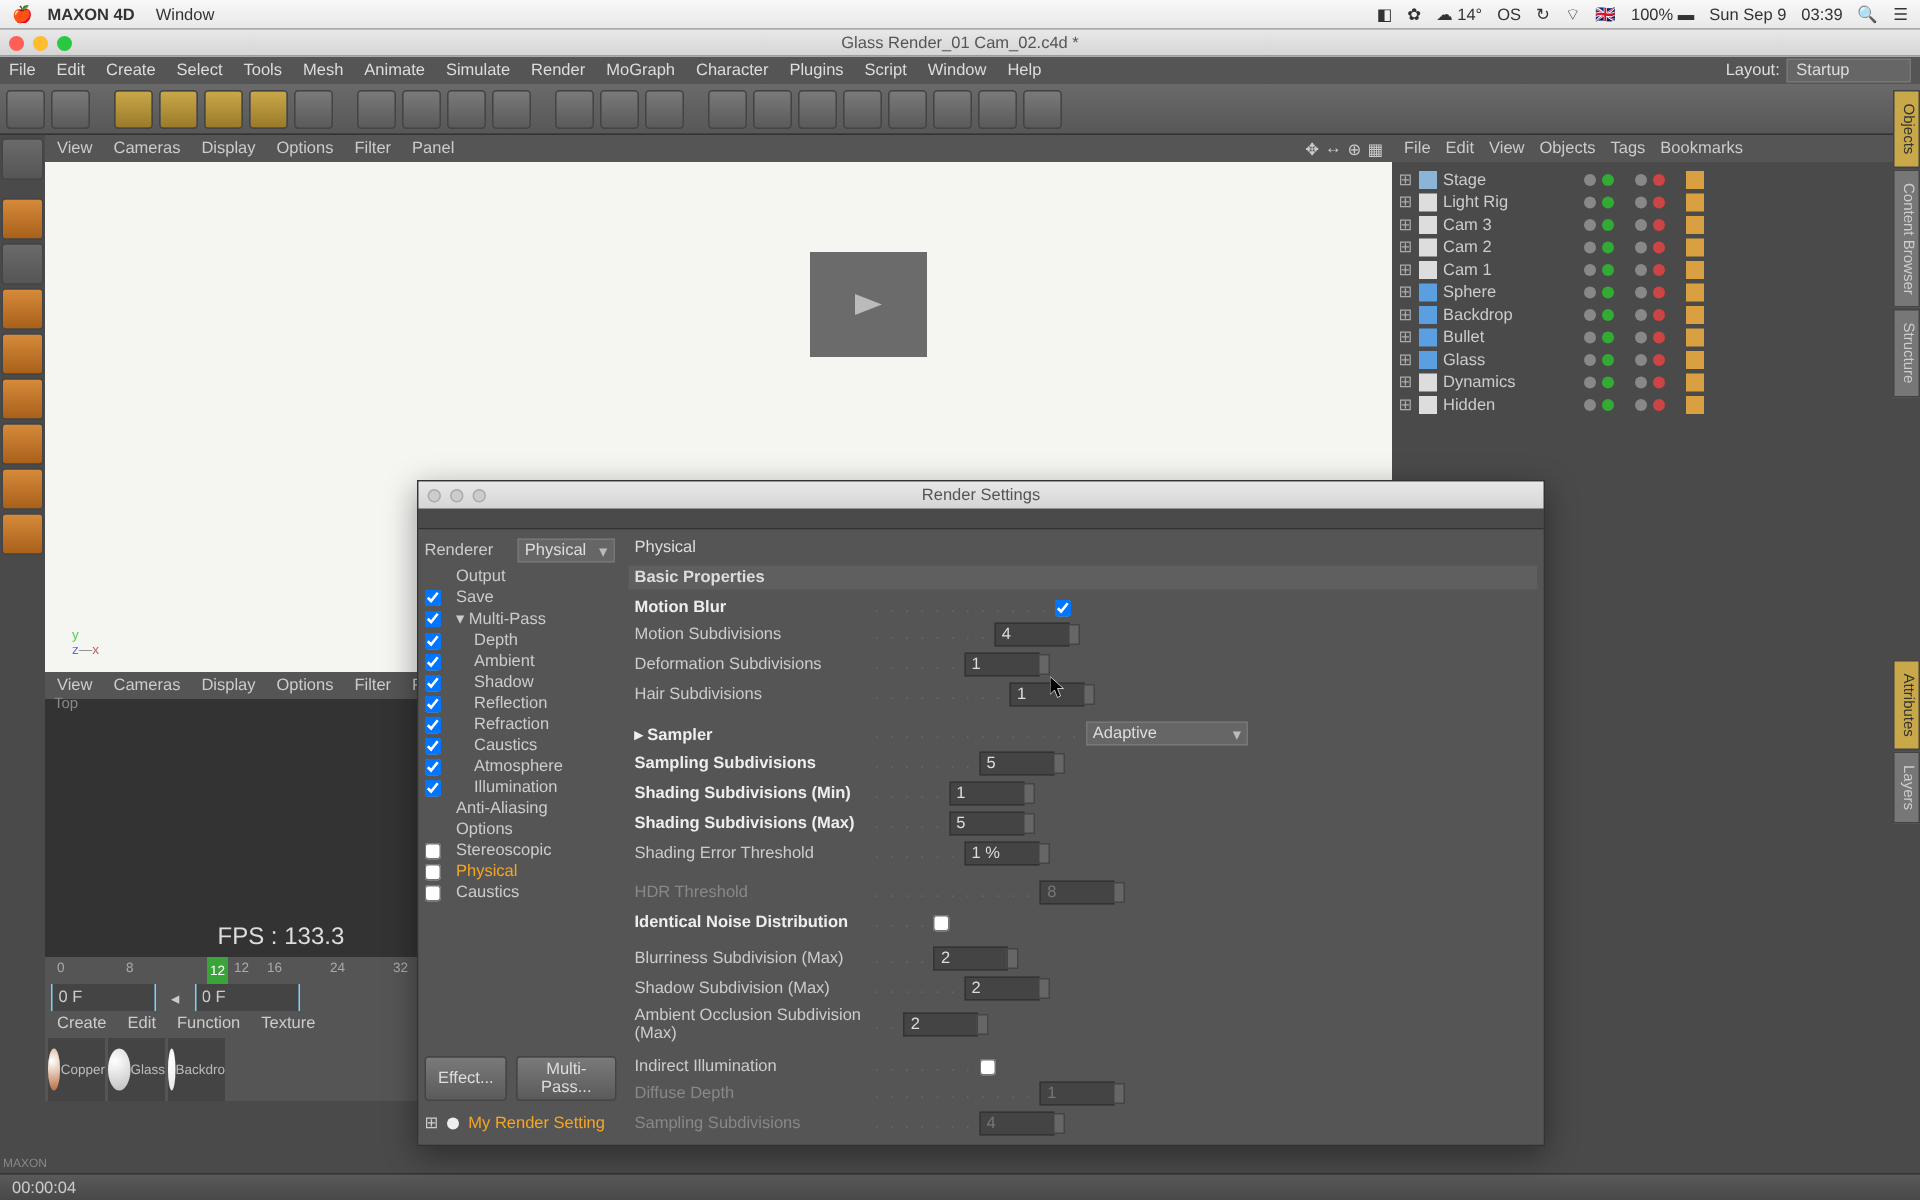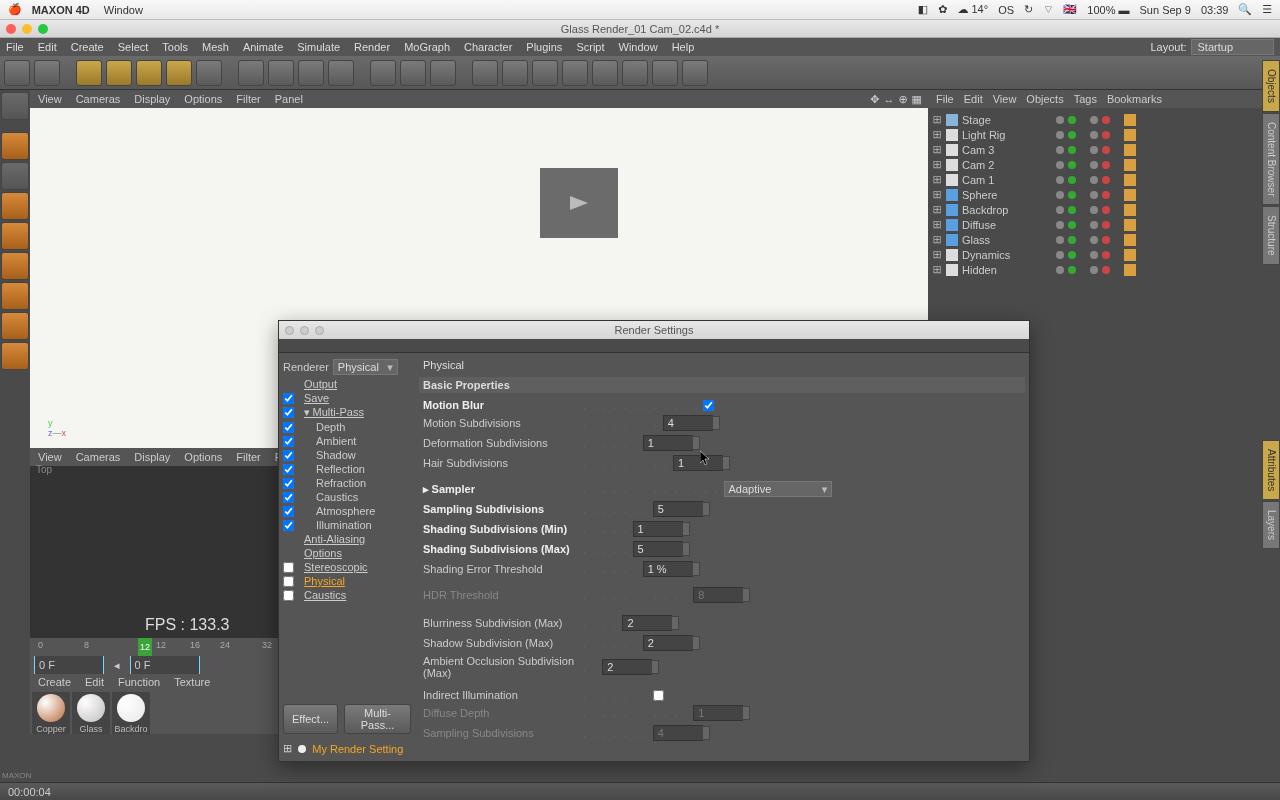--- a/index.html
+++ b/index.html
@@ -55,21 +55,21 @@
 .timeline { flex: 1; position: relative; background: #555; height: 18px; }
 .timeline .tick { position: absolute; top: 2px; color: #aaa; font-size: 9px; }
 .timeline .cursor { position: absolute; top: 0; height: 18px; width: 14px; background: #3aa43a; left: 108px; color:#fff; font-size:9px; text-align:center; line-height:18px; }
 
 .frame-row { height: 18px; background: #555; display: flex; align-items: center; padding: 0 4px; gap: 10px; }
 .frame-input { background: #444; border: 1px solid #7dd3fc; color: #ccc; width: 70px; padding: 19px 4px; font-size: 11px; }
 
 .managers { height: 60px; background: #555; }
 .mgr-menu { height: 16px; background: #555; display: flex; align-items: center; padding: 0 8px; gap: 14px; color: #ccc; }
 .mat-shelf { display: flex; gap: 2px; padding: 2px; }
-.mat-swatch { width: 38px; height: 42px; background: #444; display: flex; flex-direction: column; align-items: center; justify-content: flex-end; }
+.mat-swatch { width: 38px; height: 42px; background: #444; display: flex; align-items: center; justify-content: flex-end; }
 .mat-ball { width: 28px; height: 28px; border-radius: 50%; margin: 2px auto; }
 .mat-label { font-size: 9px; color: #bbb; }
 
 
 .right-panel { width: 352px; background: #4a4a4a; display: flex; flex-direction: column; }
 .obj-menu { height: 18px; background: #555; display: flex; align-items: center; padding: 0 8px; gap: 10px; color: #ccc; }
 .obj-tree { background: #4a4a4a; padding: 4px; }
 .obj-row { display: flex; align-items: center; gap: 4px; padding: 1px 0; }
 .obj-expand { width: 10px; text-align: center; color: #aaa; }
 .obj-icon { width: 12px; height: 12px; }
@@ -90,25 +90,25 @@
 .dialog { position: absolute; left: 278px; top: 320px; width: 752px; background: #555; border: 1px solid #333; box-shadow: 0 6px 20px rgba(0,0,0,.4); }
 .dialog-title { height: 18px; background: linear-gradient(#e8e8e8,#d5d5d5); color: #555; display: flex; align-items: center; justify-content: center; position: relative; }
 .dialog-title .traffic { position: absolute; left: 6px; display: flex; gap: 6px; }
 .dialog-close-g { width: 9px; height: 9px; border-radius: 50%; background: #ccc; border:1px solid #aaa; }
 .dialog-toolbar { height: 14px; background: #4a4a4a; border-bottom: 1px solid #333; }
 
 .dialog-body { display: flex; }
 .rs-left { width: 136px; background: #555; padding: 4px 2px; }
 .rs-row { display: flex; align-items: center; padding: 1px 2px; gap: 4px; }
 .rs-row input[type=checkbox] { width: 11px; height: 11px; }
-.rs-indent { padding-left: 22px; text-decoration: underline; }
+.rs-indent { padding-left: 22px; }
 .rs-indent2 { padding-left: 34px; }
 .rs-label { cursor: default; }
 .rs-row.selected .rs-label { color: #f5a623; }
-.rs-renderer { display: flex; align-items: center; gap: 4px; padding: 2px; }
+.rs-renderer { display: flex; align-items: center; gap: 16px; padding: 2px; }
 .rs-select { background: #666; border: 1px solid #777; color: #ddd; padding: 1px 18px 1px 4px; font-size: 11px; position: relative; }
 .rs-select::after { content:"▾"; position: absolute; right: 4px; color:#bbb; }
 .rs-buttons { display: flex; gap: 6px; padding: 6px 2px; margin-top: 96px; }
 .rs-btn { background: linear-gradient(#7a7a7a,#5a5a5a); border: 1px solid #444; border-radius: 3px; color: #ddd; padding: 2px 8px; font-size: 11px; }
 .rs-preset { display: flex; align-items: center; gap: 6px; padding: 2px; }
 .rs-preset .dot-w { width: 8px; height: 8px; background: #eee; border-radius: 50%; }
 
 .rs-right { flex: 1; background: #555; padding: 4px 8px; }
 .rs-header { font-weight: normal; color: #ddd; padding: 2px 0; }
 .rs-section { background: #5f5f5f; padding: 2px 4px; margin: 4px -4px; color: #ddd; font-weight: bold; }
@@ -269,21 +269,21 @@
         <div class="vp-fps">FPS : 133.3</div>
       </div>
     </div>
 
     <div class="timeline-row">
       <div class="timeline">
         <span class="tick" style="left:8px">0</span>
         <span class="tick" style="left:54px">8</span>
         <div class="cursor">12</div>
         <span class="tick" style="left:126px">12</span>
-        <span class="tick" style="left:160px">16</span>
+        <span class="tick" style="left:148px">16</span>
         <span class="tick" style="left:190px">24</span>
         <span class="tick" style="left:232px">32</span>
       </div>
     </div>
 
     <div class="frame-row">
       <input class="frame-input" value="0 F" style="">
       <span>◂</span>
       <input class="frame-input" value="0 F" style="">
     </div>
@@ -402,21 +402,21 @@
     <span class="dot dot-green"></span>
     <span style="width:6px"></span>
     <span class="dot dot-grey"></span>
     <span class="dot dot-red"></span>
     <span style="width:6px"></span>
     <span class="tag-sq" style="background:#d8a040"></span>
         </div>
         <div class="obj-row">
           <span class="obj-expand">⊞</span>
     <span class="obj-icon" style="background:#5aa0e0"></span>
-    <span class="obj-name">Diffuse</span>
+    <span class="obj-name">Bullet</span>
     <span class="dot dot-grey"></span>
     <span class="dot dot-green"></span>
     <span style="width:6px"></span>
     <span class="dot dot-grey"></span>
     <span class="dot dot-red"></span>
     <span style="width:6px"></span>
     <span class="tag-sq" style="background:#d8a040"></span>
         </div>
         <div class="obj-row">
           <span class="obj-expand">⊞</span>
@@ -624,20 +624,25 @@
             <div class="spinner"></div>
           </div>
           <div style="height: 6px;"></div>
           <div class="prop-row">
             <span class="prop-label  dim">HDR Threshold</span>
             <span class="dots">. . . . . . . . . . . </span>
             <input class="prop-input dim" value="8" disabled="" style="">
             <div class="spinner"></div>
           </div>
           <div style="height: 2px;"></div>
+          <div class="prop-row">
+            <span class="prop-label bold ">Identical Noise Distribution</span>
+            <span class="dots">. . . . </span>
+            <input type="checkbox" class="prop-check" style="">
+          </div>
           <div style="height: 6px;"></div>
           <div class="prop-row">
             <span class="prop-label  ">Blurriness Subdivision (Max)</span>
             <span class="dots">. . . . </span>
             <input class="prop-input " value="2" style="">
             <div class="spinner"></div>
           </div>
           <div class="prop-row">
             <span class="prop-label  ">Shadow Subdivision (Max)</span>
             <span class="dots">. . . . . . </span>

